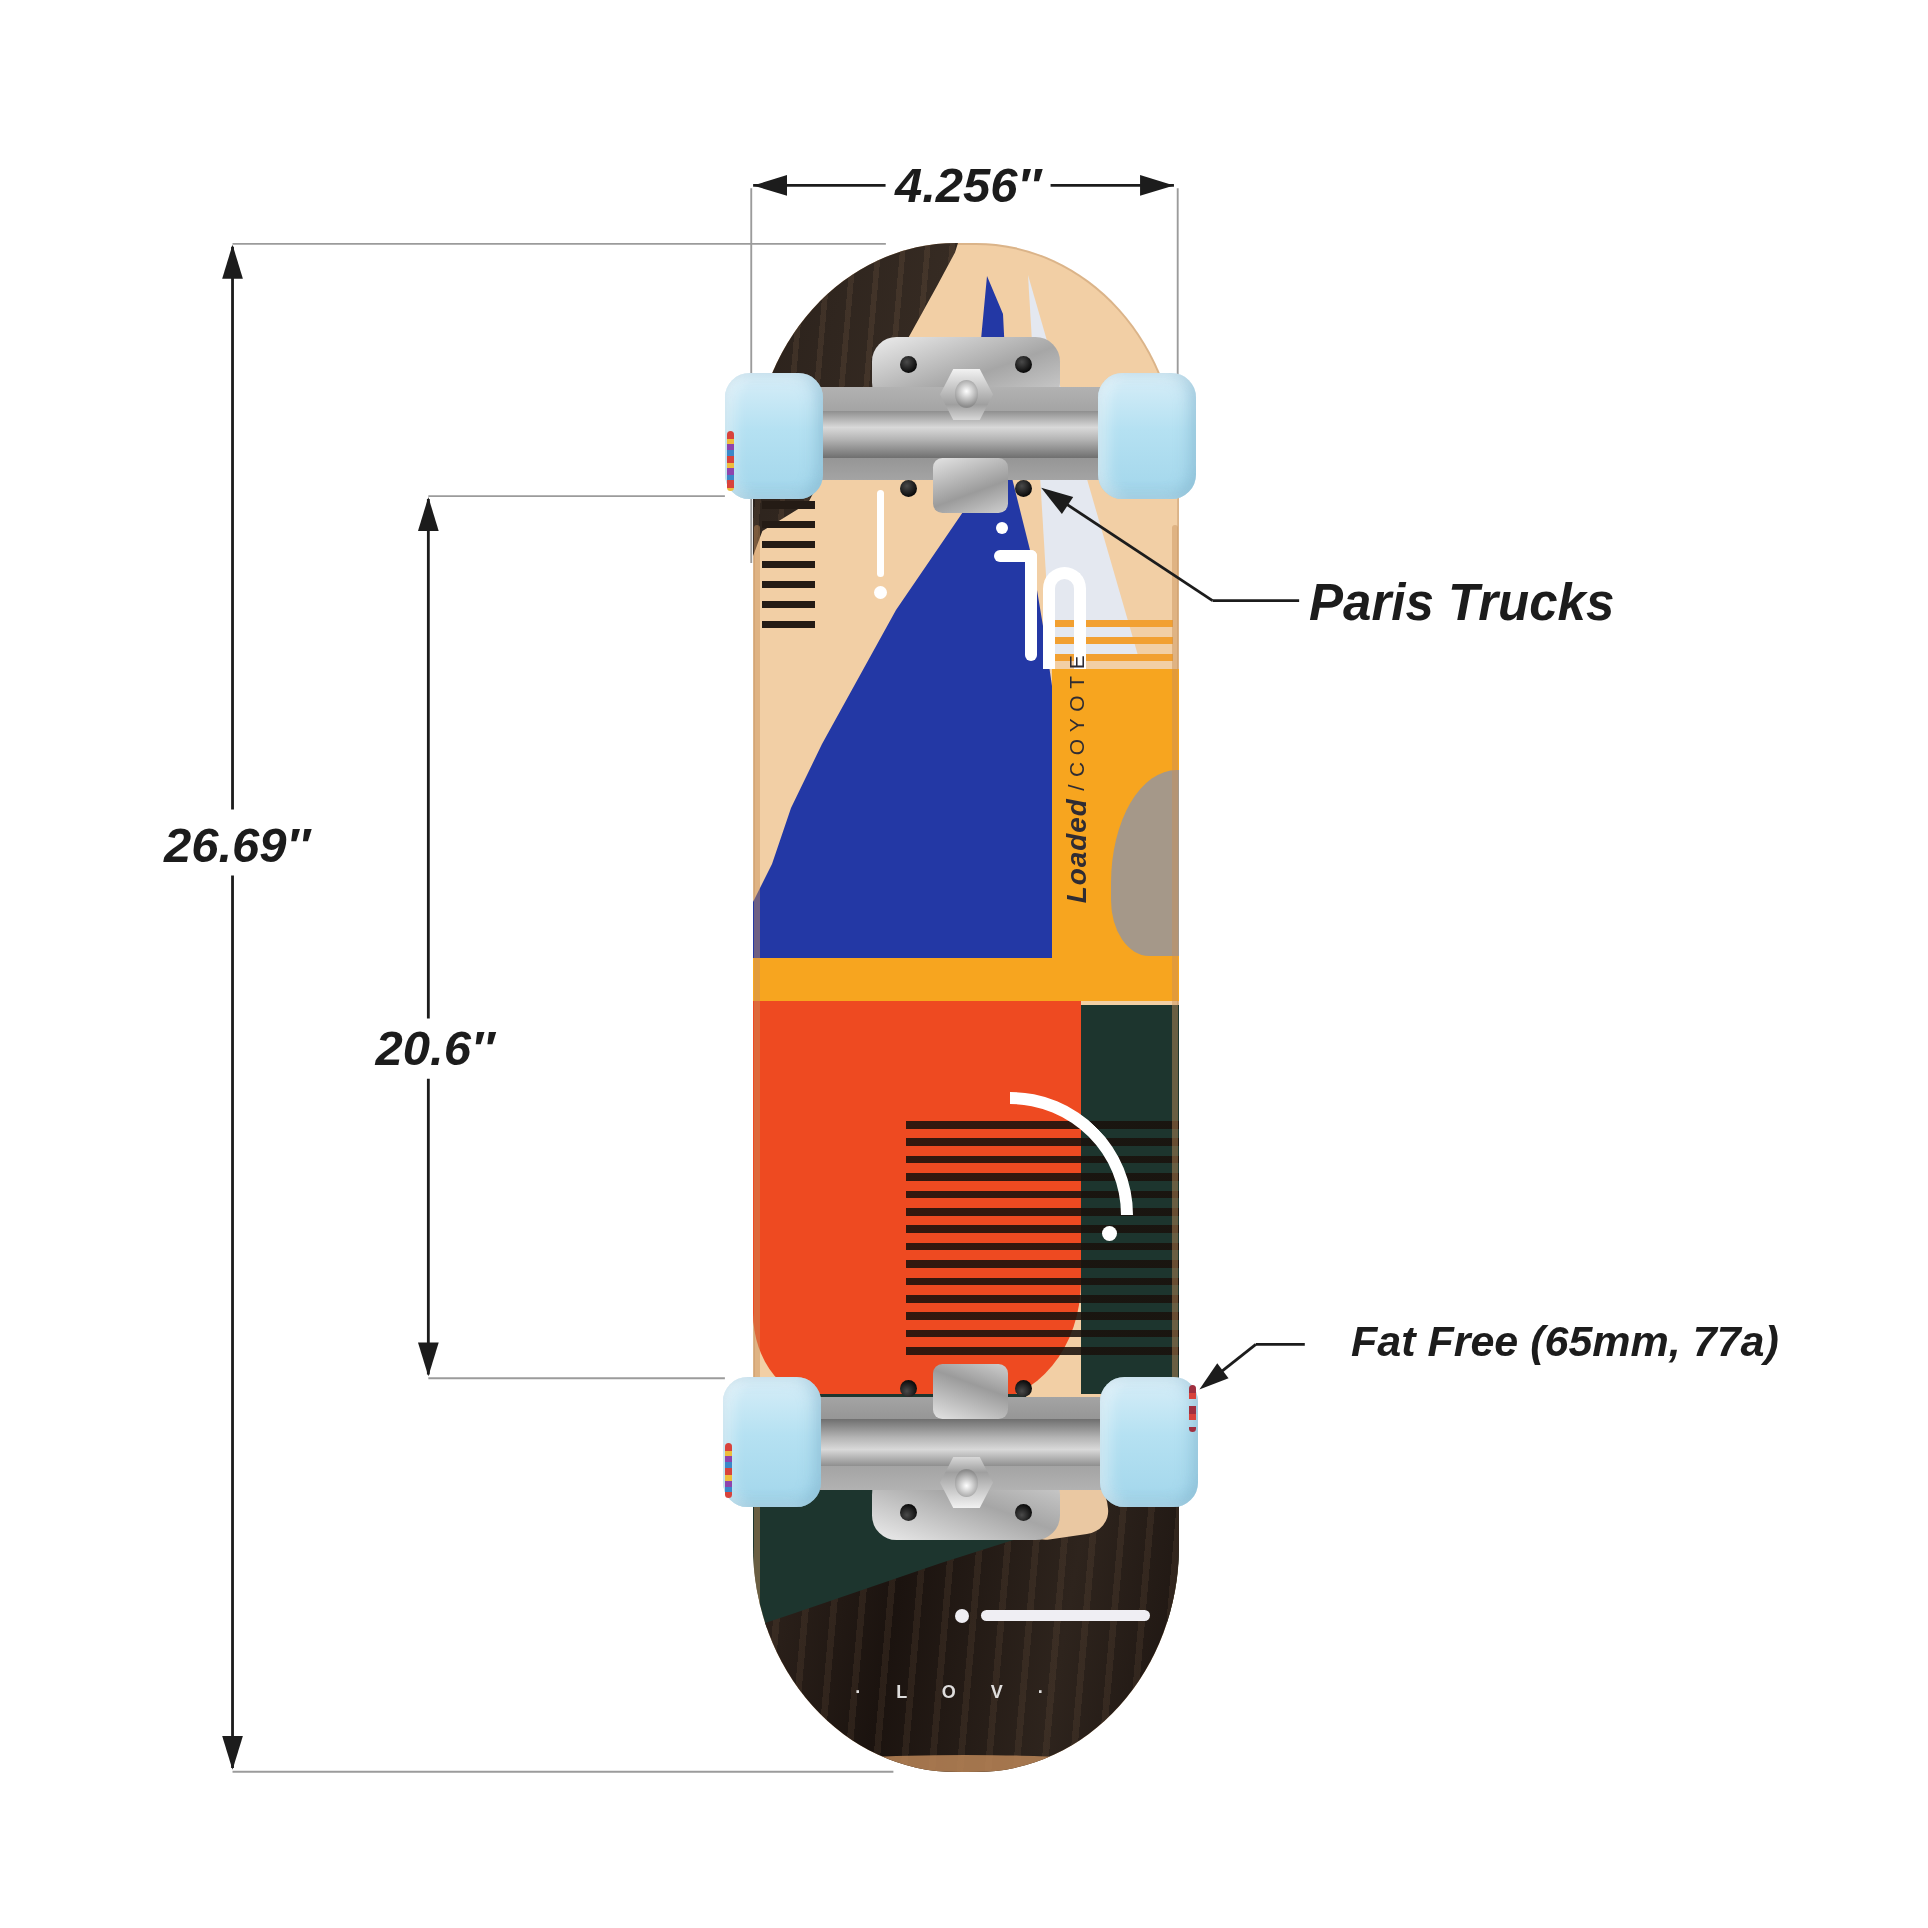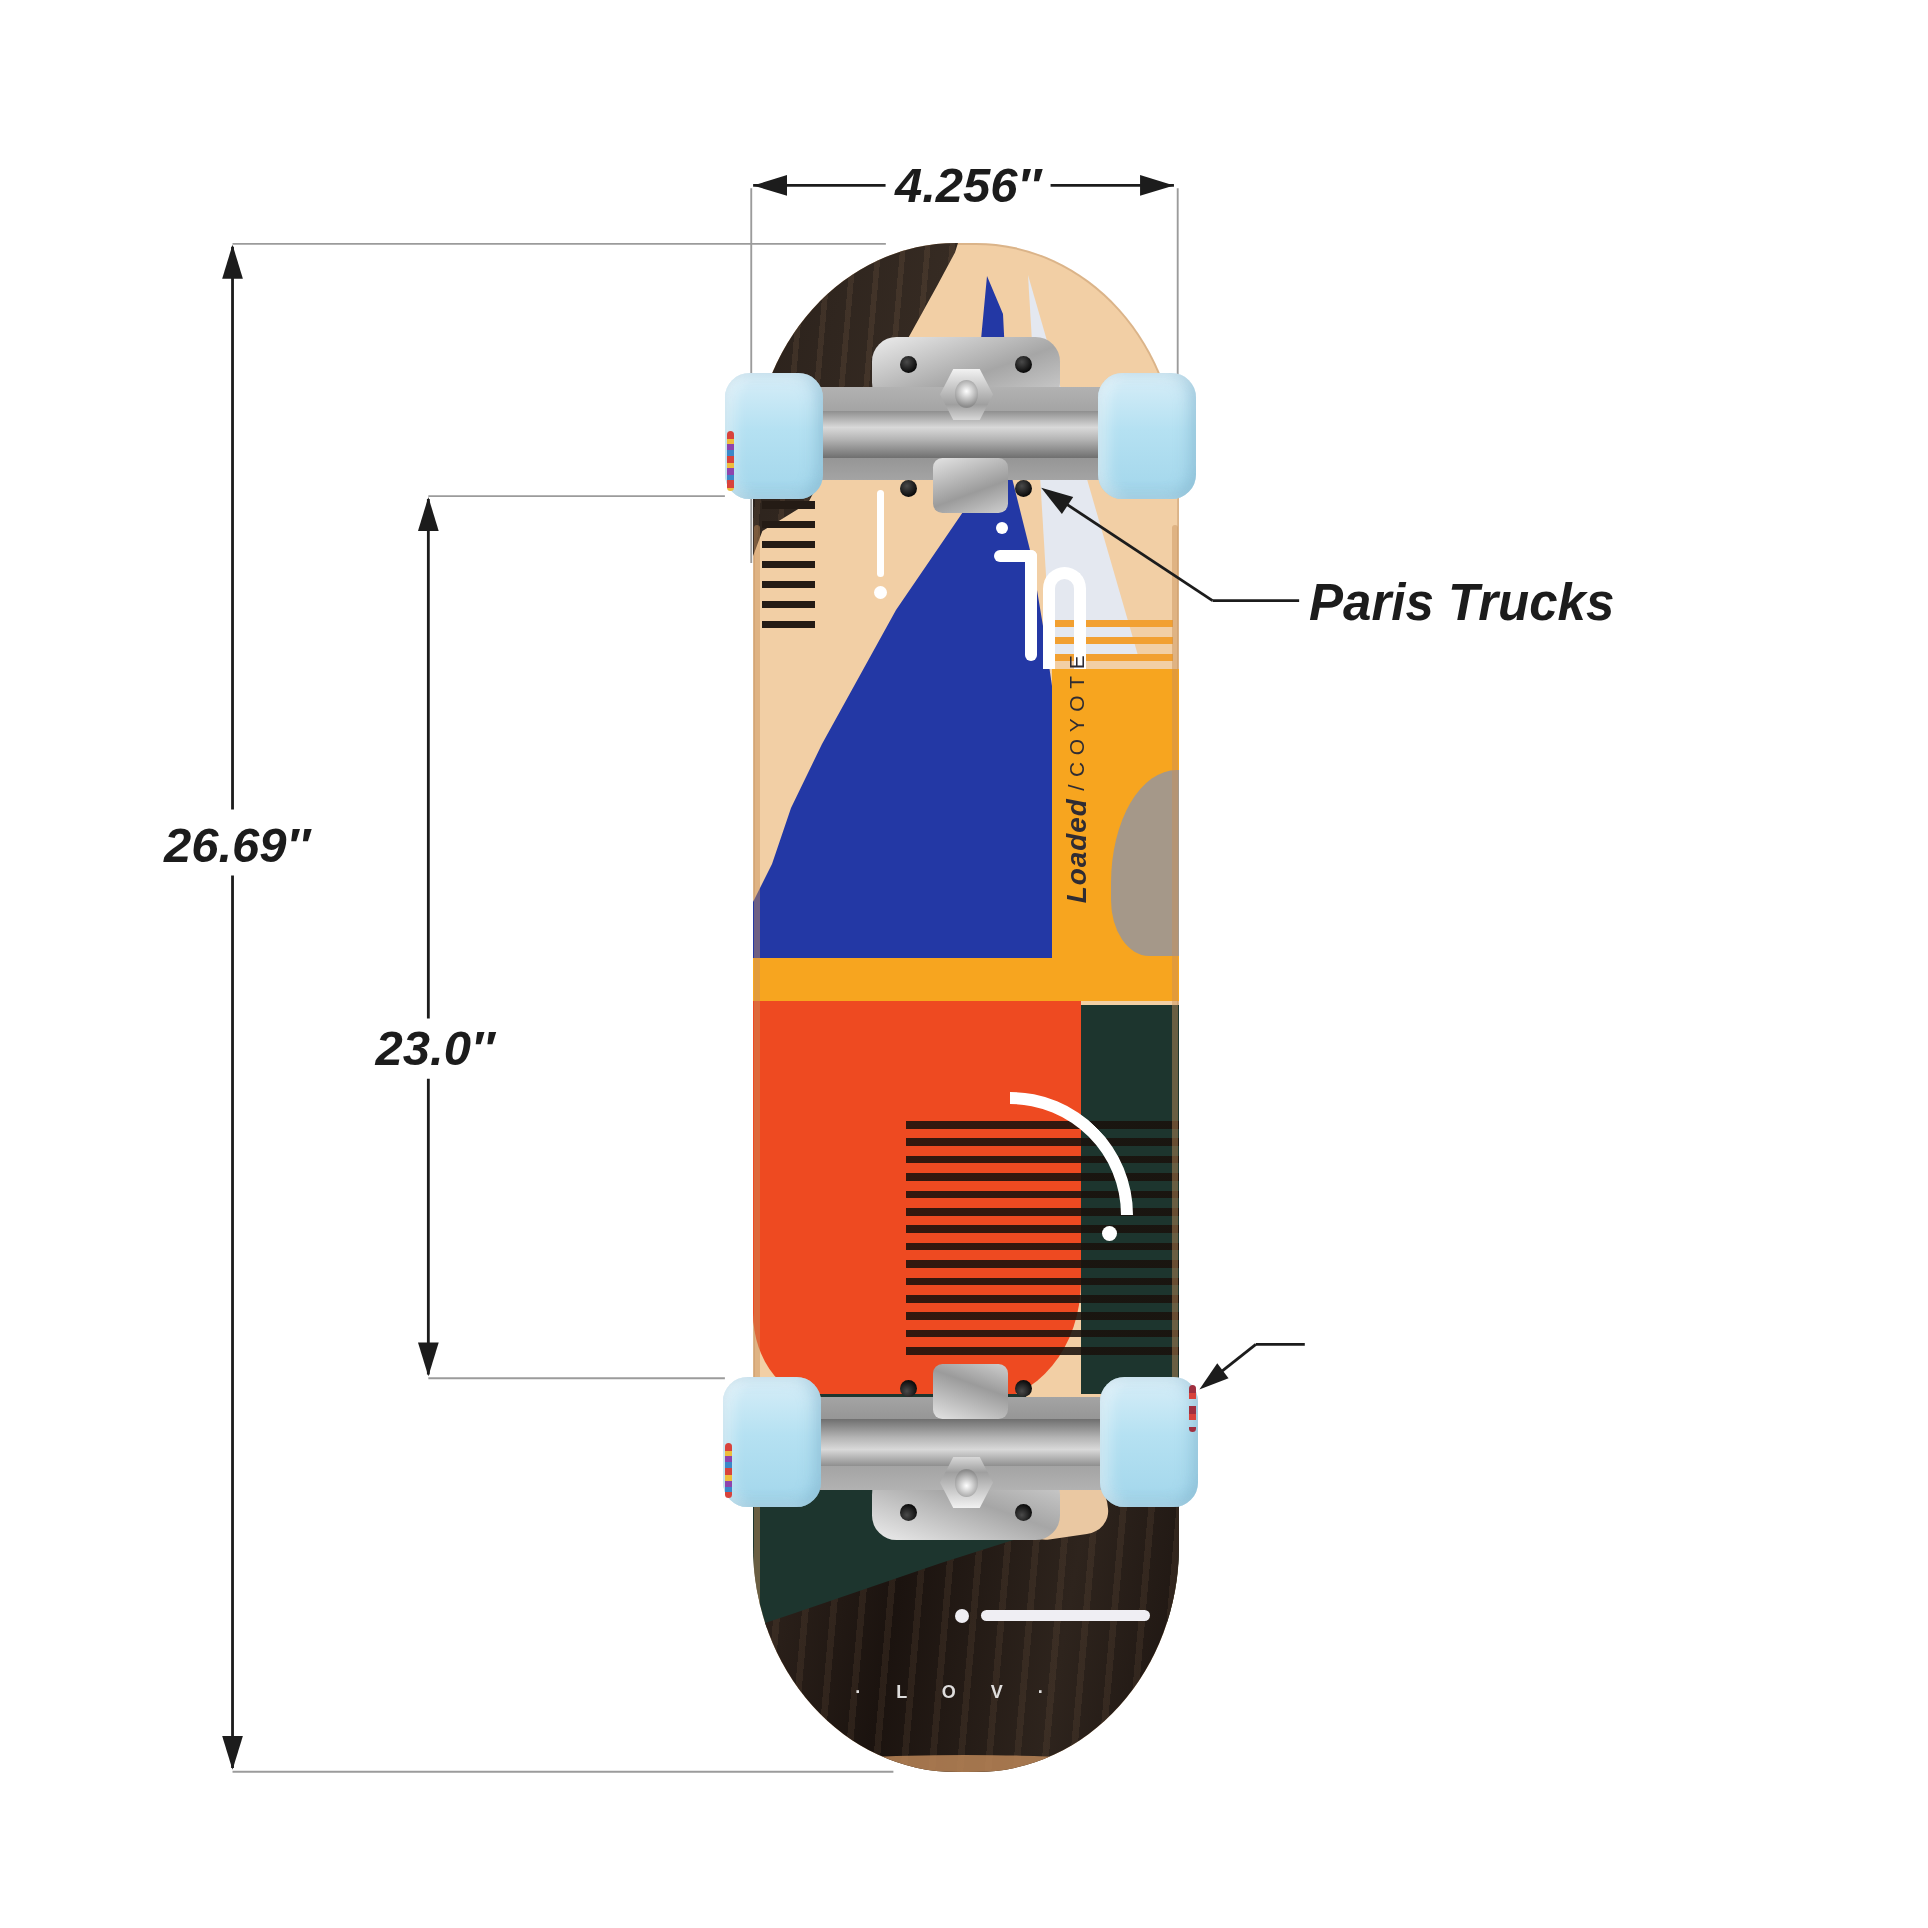--- a/index.html
+++ b/index.html
@@ -132,21 +132,21 @@
   <polygon points="247,1880 236,1844 258,1844" fill="#1c1c1c"></polygon>
 
   <line x1="455" y1="530" x2="455" y2="1082" stroke="#1c1c1c" stroke-width="3"></line>
   <line x1="455" y1="1146" x2="455" y2="1460" stroke="#1c1c1c" stroke-width="3"></line>
   <polygon points="455,528 444,564 466,564" fill="#1c1c1c"></polygon>
   <polygon points="455,1462 444,1426 466,1426" fill="#1c1c1c"></polygon>
 </svg>
 
 <div class="dim-label" style="left:968px;top:185px;">4.256″</div>
 <div class="dim-label" style="left:237px;top:845px;">26.69″</div>
-<div class="dim-label" style="left:435px;top:1048px;">23.0″</div>
+<div class="dim-label" style="left:435px;top:1048px;">20.6″</div>
 
 <div class="deck">
   <div class="fill blue-shape"></div>
   <div class="fill gray-wedge"></div>
   <div class="fill nose-black"></div>
   <div class="stripes-top"></div>
   <div class="amber-stripes"></div>
   <div class="fill yellow-panel"></div>
   <div class="taupe-1"></div>
   <div class="taupe-2"></div>
@@ -222,14 +222,15 @@
   <polygon points="1106,518 1128,546 1140,528" fill="#1c1c1c"></polygon>
   <line x1="1286" y1="1466" x2="1334" y2="1428" stroke="#1c1c1c" stroke-width="3"></line>
   <line x1="1334" y1="1428" x2="1386" y2="1428" stroke="#1c1c1c" stroke-width="3"></line>
   <polygon points="1274,1476 1305,1464 1293,1448" fill="#1c1c1c"></polygon>
 </svg>
 
 <div class="ann" style="left:1309px;top:573px;">
   <div class="t1">Paris Trucks</div>
 </div>
 <div class="ann" style="left:1313px;top:1315px;">
+  <div class="t2">Fat Free (65mm, 77a)</div>
 </div>
 
 
 </body></html>

